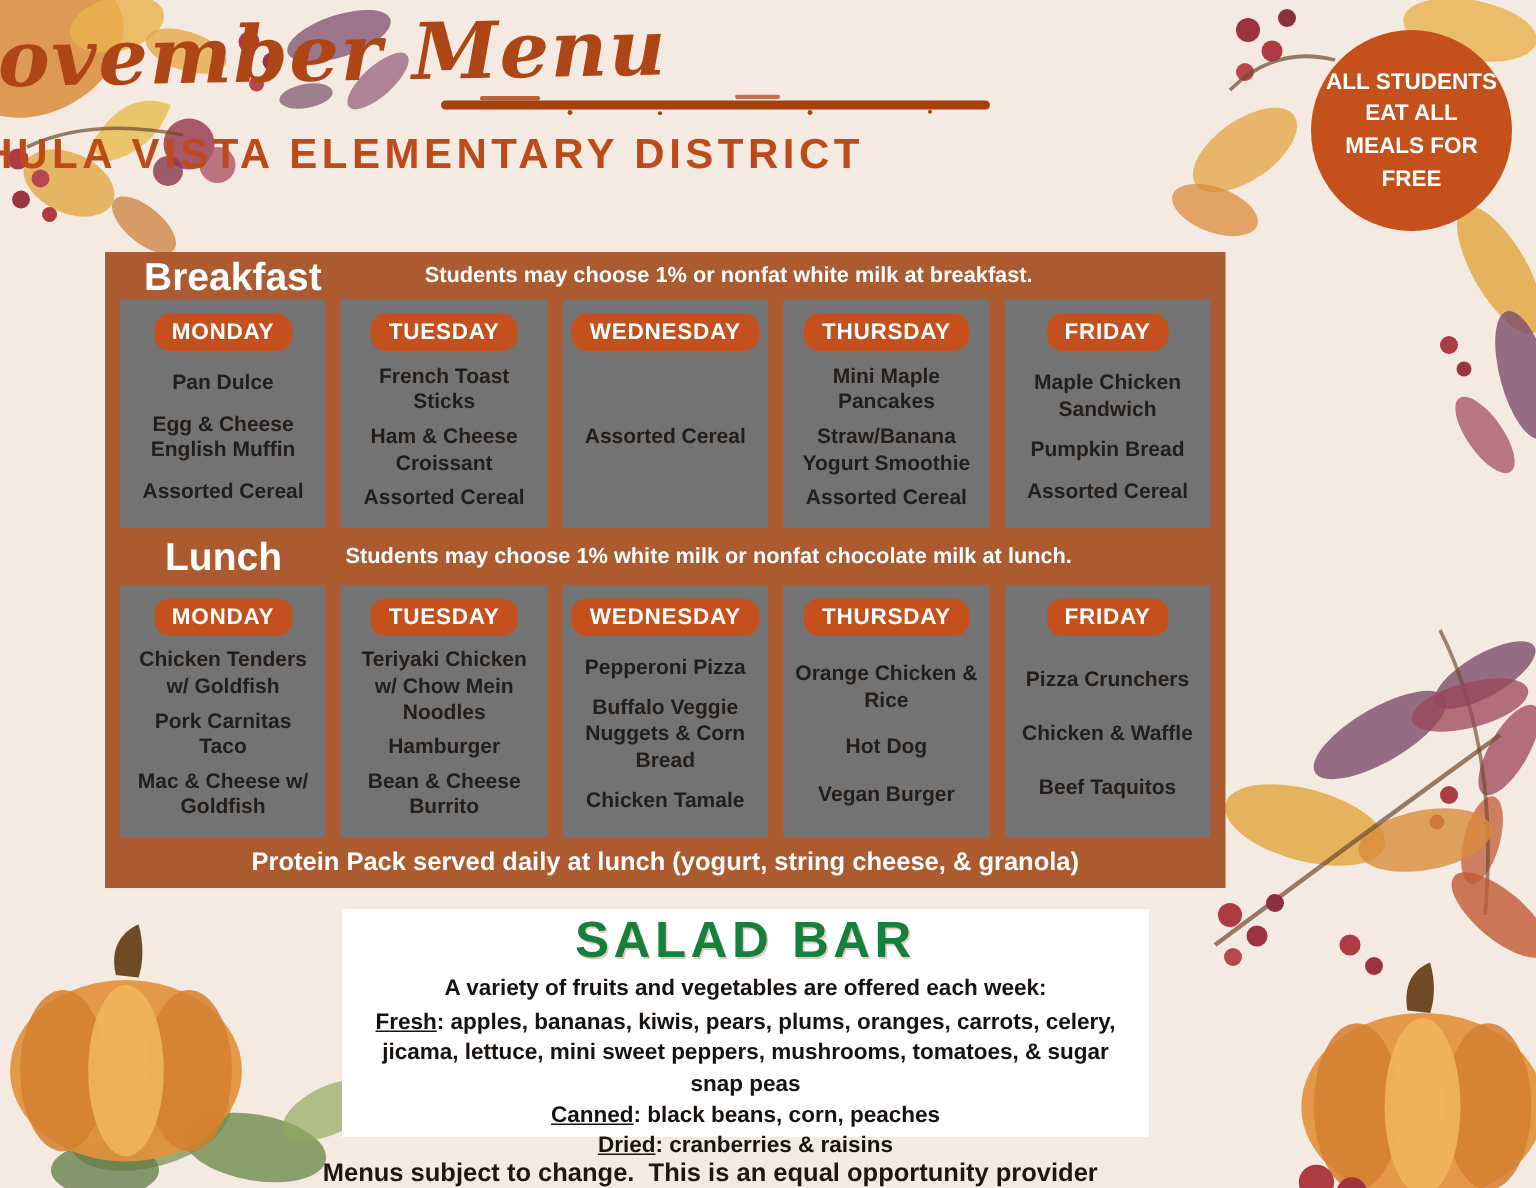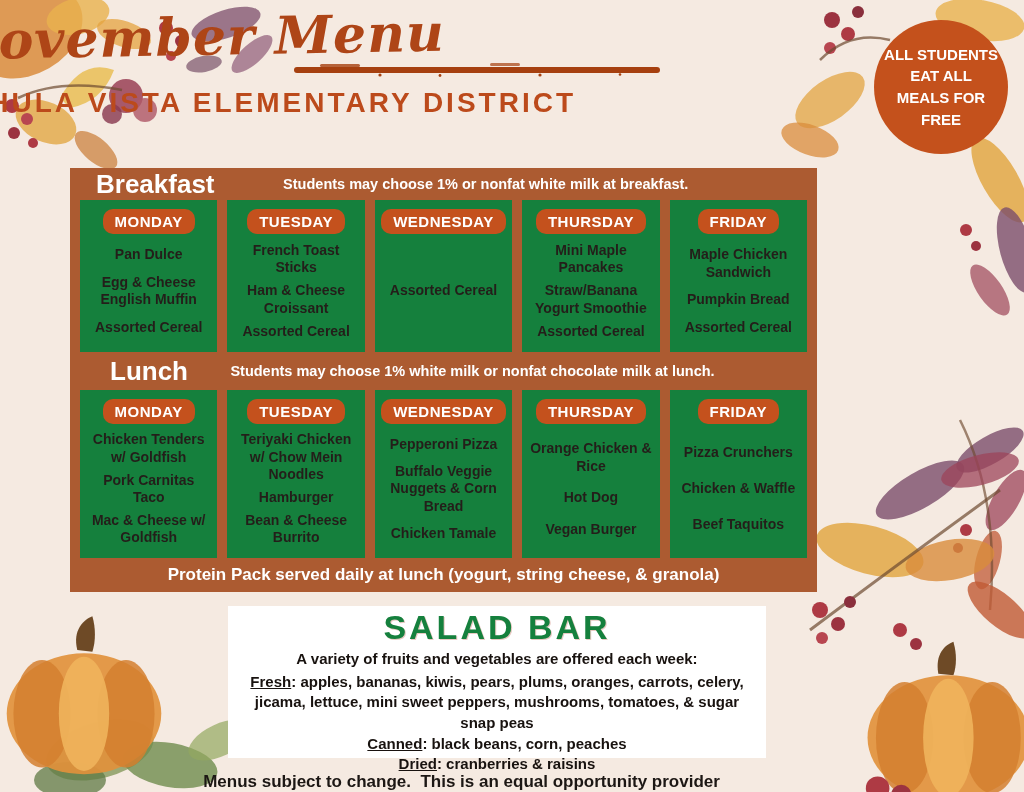--- a/index.html
+++ b/index.html
@@ -44,21 +44,21 @@
   .band-label.breakfast { font-size:26px; }
   .band-label.lunch { font-size:26px; margin-left:40px; }
   .band-note {
     flex:1; text-align:center; color:#FFFFFF; font-weight:bold; font-size:14.5px;
     padding-right:60px;
   }
   .cards-row { display:flex; gap:10px; padding:0 10px; }
   .cards-row.breakfast .day-card { height:152px; }
   .cards-row.lunch .day-card { height:168px; }
   .day-card {
-    flex:1; background:#15803d; display:flex; flex-direction:column; align-items:center;
+    flex:1; background:#737373; display:flex; flex-direction:column; align-items:center;
   }
   .day-pill {
     margin-top:9px; padding:4px 12px; background:#C4511D; border-radius:10px;
     color:#FFFFFF; font-weight:bold; font-size:15px; letter-spacing:0.5px;
   }
   .day-items {
     flex:1; width:100%; display:flex; flex-direction:column; justify-content:space-evenly;
     padding:2px 4px 6px 4px; box-sizing:border-box;
   }
   .menu-item {
@@ -77,21 +77,21 @@
   }
   .salad-title {
     margin-top:2px; font-size:34px; font-weight:bold; color:#15803d; letter-spacing:3px;
     text-shadow:1px 1px 0 #E8C9C2;
   }
   .salad-text { font-size:15px; font-weight:bold; color:#18120F; line-height:1.38; padding:2px 10px 0 10px; }
   .salad-text .u { text-decoration:underline; }
 
   
   .footer {
-    position:absolute; left:4px; bottom:0px; width:915px; text-align:center; z-index:1;
+    position:absolute; left:16px; bottom:0px; width:915px; text-align:center; z-index:1;
     font-size:17px; font-weight:bold; color:#1C1714; white-space:pre-wrap;
   }
 </style>
 </head>
 <body>
 
 <div class="page">
 
   <svg class="deco" style="left:0;top:0" width="275" height="190" viewBox="0 0 275 190">
     <ellipse cx="28" cy="32" rx="58" ry="42" fill="#D98C3C" opacity="0.85" transform="rotate(-30 28 32)"></ellipse>

